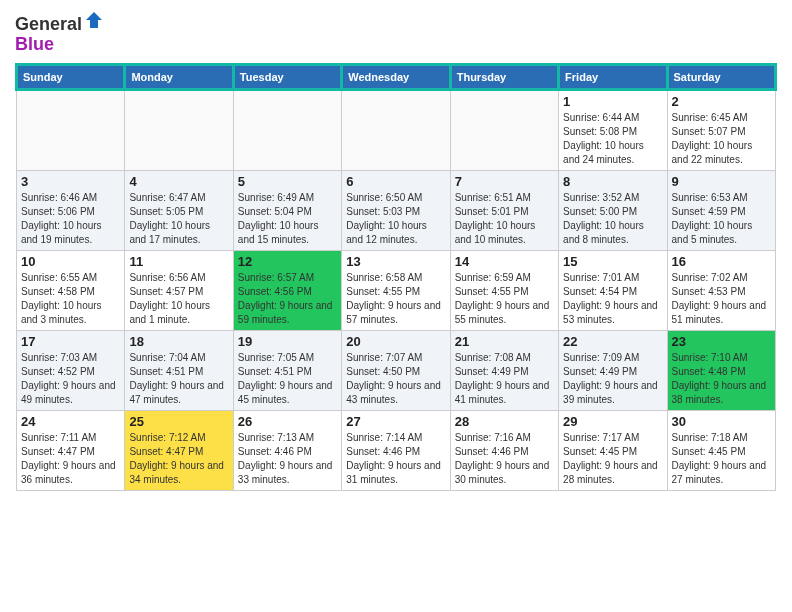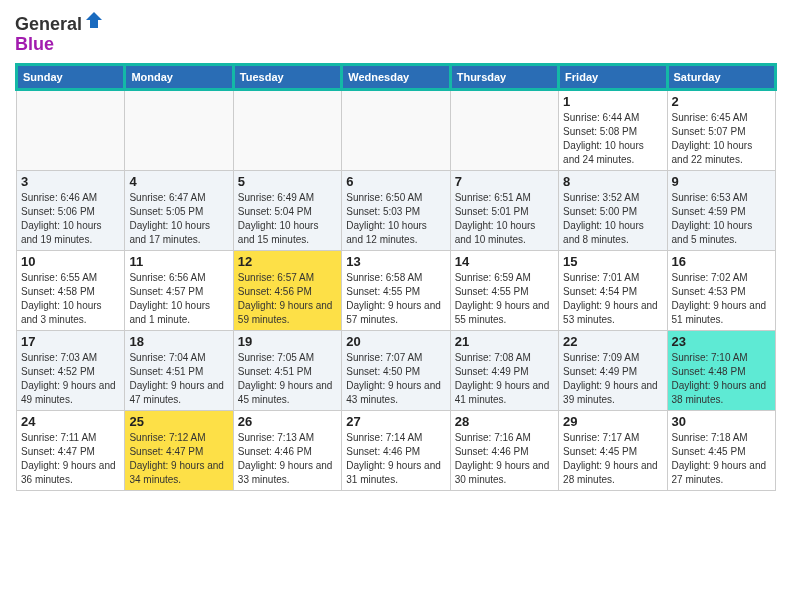--- a/index.html
+++ b/index.html
@@ -198,21 +198,21 @@
             <div class="day-info">Sunrise: 6:55 AM
 Sunset: 4:58 PM
 Daylight: 10 hours and 3 minutes.</div>
           </td>
           <td style="background-color: rgb(255, 255, 255);">
             <span class="day-num">11</span>
             <div class="day-info">Sunrise: 6:56 AM
 Sunset: 4:57 PM
 Daylight: 10 hours and 1 minute.</div>
           </td>
-          <td style="background-color: #fde047; margin-left: 38px;">
+          <td style="background-color: #22c55e; margin-left: 38px;">
             <span class="day-num">12</span>
             <div class="day-info">Sunrise: 6:57 AM
 Sunset: 4:56 PM
 Daylight: 9 hours and 59 minutes.</div>
           </td>
           <td style="background-color: rgb(255, 255, 255);">
             <span class="day-num">13</span>
             <div class="day-info">Sunrise: 6:58 AM
 Sunset: 4:55 PM
 Daylight: 9 hours and 57 minutes.</div>
@@ -266,21 +266,21 @@
             <div class="day-info">Sunrise: 7:08 AM
 Sunset: 4:49 PM
 Daylight: 9 hours and 41 minutes.</div>
           </td>
           <td style="background-color: rgb(240, 244, 248);">
             <span class="day-num">22</span>
             <div class="day-info">Sunrise: 7:09 AM
 Sunset: 4:49 PM
 Daylight: 9 hours and 39 minutes.</div>
           </td>
-          <td style="background-color: #5eead4;">
+          <td style="background-color: #22c55e;">
             <span class="day-num">23</span>
             <div class="day-info">Sunrise: 7:10 AM
 Sunset: 4:48 PM
 Daylight: 9 hours and 38 minutes.</div>
           </td>
         </tr>
         <tr>
           <td style="background-color: rgb(255, 255, 255);">
             <span class="day-num">24</span>
             <div class="day-info">Sunrise: 7:11 AM

